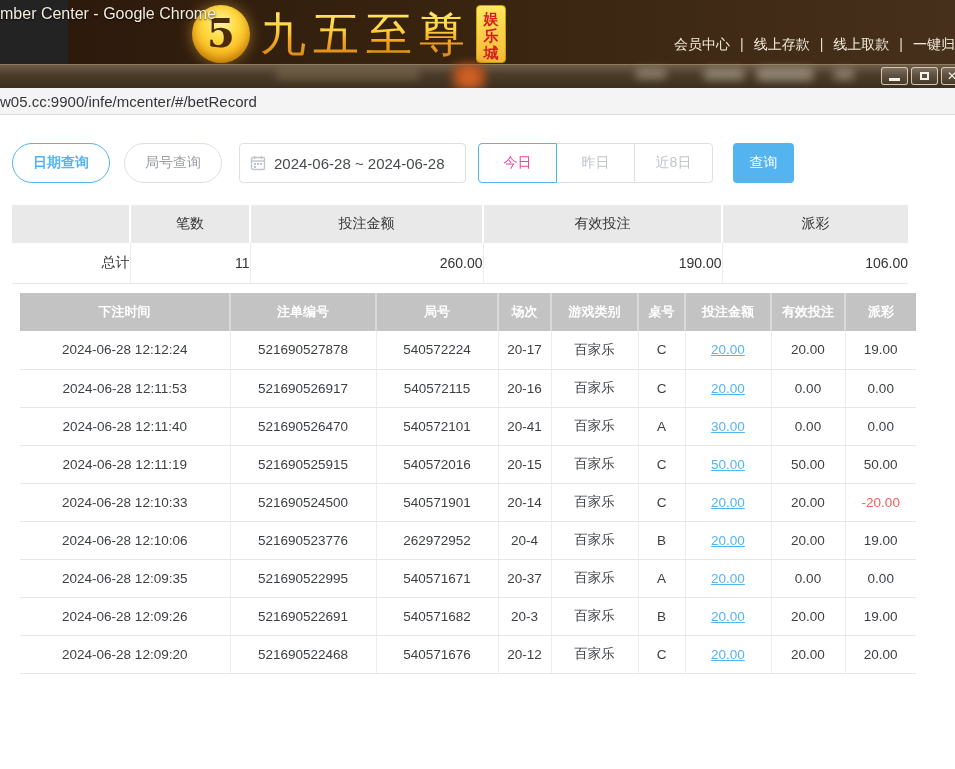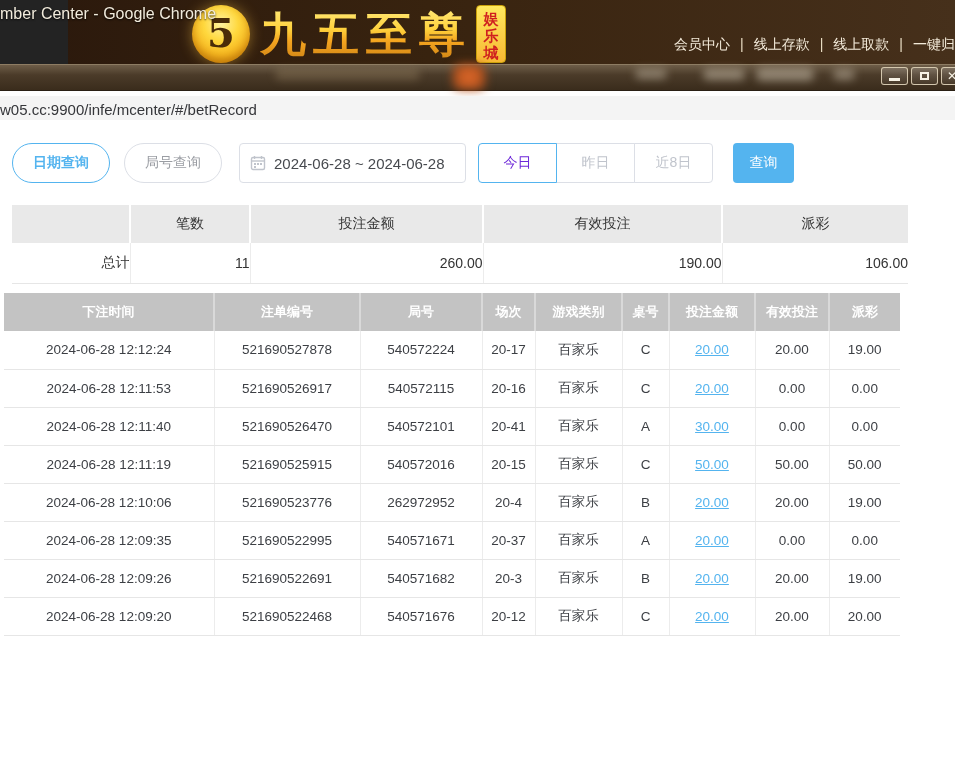--- a/index.html
+++ b/index.html
@@ -15,21 +15,21 @@
     background:linear-gradient(to right,#2a180c,#38230f 45%,#46301b); }
   .banner-dark-strip { position:absolute; left:0; top:0; width:68px; height:64px; background:#232323; }
   .logo-wrap { position:absolute; left:192px; top:4px; display:flex; align-items:center; }
   .logo-circle { width:58px; height:58px; border-radius:50%;
     background:radial-gradient(circle at 50% 32%,#fff3a0 0%,#ffd83e 35%,#f7b71f 65%,#d98a07 100%);
     box-shadow:0 0 14px rgba(255,200,70,.45), inset 0 -4px 8px rgba(150,80,0,.5);
     display:flex; align-items:center; justify-content:center; }
   .logo-circle span { font-family:"DejaVu Serif","Liberation Serif",serif; font-size:40px; font-weight:bold;
     color:#4a2c08; line-height:1; transform:translateY(-1px); }
   .brand-text { margin-left:10px; font-family:"DejaVu Serif","Liberation Serif",serif;
-    font-size:46px; font-weight:bold; letter-spacing:7px; line-height:60px; white-space:nowrap;
+    font-size:46px; font-weight:normal; letter-spacing:7px; line-height:60px; white-space:nowrap;
     background:linear-gradient(180deg,#ffec82 0%,#ffd23d 42%,#f4a41f 62%,#c97f14 100%);
     -webkit-background-clip:text; background-clip:text; color:transparent; }
   .brand-badge { margin-left:4px; width:30px; padding:4px 0 6px 0; border-radius:4px;
     background:linear-gradient(180deg,#ffe95e,#f7b733); border:1px solid #caa10a;
     display:flex; flex-direction:column; align-items:center; height:58px; }
   .brand-badge span { color:#cf1f1f; font-weight:bold; font-size:15px; line-height:17px; }
   .top-nav { position:absolute; top:36px; right:-14px; white-space:nowrap;
     color:#f3ead9; font-size:14px; }
   .top-nav .sep { margin:0 10px; color:#e8dcc2; }
 
@@ -49,21 +49,21 @@
     background:radial-gradient(circle,#e06a2c 0%,#b8541e 60%,rgba(120,60,20,.2) 100%); }
   .win-btns { position:absolute; top:67px; right:0; display:flex; }
   .win-btn { width:27px; height:18px; margin-left:3px; border:1px solid rgba(240,228,200,.8);
     border-radius:3px; background:linear-gradient(180deg,rgba(255,255,255,.18),rgba(255,255,255,.04));
     display:flex; align-items:center; justify-content:center; color:#f7f2e5; font-size:10px; line-height:1; }
   .win-btn .bar { width:11px; height:3px; background:#f7f2e5; margin-top:7px; }
   .win-btn .sq  { width:9px; height:8px; border:2px solid #f7f2e5; }
   .win-btn.close { width:22px; margin-right:-8px; justify-content:flex-start; padding-left:5px; font-size:12px; font-weight:bold; }
 
   
-  .urlbar { position:absolute; left:0; top:96px; width:955px; height:27px;
+  .urlbar { position:absolute; left:0; top:88px; width:955px; height:27px;
     background:#f4f4f4; border-bottom:1px solid #dcdcdc; display:flex; align-items:center; }
   .url-text { font-size:15px; color:#35363a; white-space:nowrap; margin-left:0; }
 
   
   .content { position:absolute; left:0; top:120px; width:955px; height:649px; background:#fff; }
 
   .filter-row { position:absolute; left:12px; top:23px; height:40px; display:flex; align-items:center; }
   .pill-btn { height:40px; padding:0 20px; border-radius:20px; background:#fff;
     font-size:14px; display:flex; align-items:center; cursor:pointer; }
   .pill-btn.active { border:1px solid #54b4ef; color:#54b4ef; font-weight:bold; }
@@ -71,35 +71,35 @@
   .date-input { height:40px; width:227px; margin-left:17px; border:1px solid #dcdfe6; border-radius:4px;
     background:#fff; display:flex; align-items:center; padding:0 10px; }
   .date-input svg { flex:0 0 auto; }
   .date-text { font-size:15px; color:#474a4f; margin-left:8px; white-space:nowrap; }
   .quick-group { display:flex; margin-left:12px; }
   .quick-btn { height:40px; width:79px; background:#fff; border:1px solid #dcdfe6;
     font-size:14px; color:#c0c4cc; display:flex; align-items:center; justify-content:center; cursor:pointer; }
   .quick-btn:first-child { border-radius:4px 0 0 4px; }
   .quick-btn:last-child { border-radius:0 4px 4px 0; }
   .quick-btn + .quick-btn { margin-left:-1px; }
-  .quick-btn.active { border:1px solid #54b4ef; color:#6d28d9; z-index:1; }
+  .quick-btn.active { border:1px solid #54b4ef; color:#ec4899; z-index:1; }
   .query-btn { height:40px; width:61px; margin-left:20px; background:#54b4ef; border:none; border-radius:4px;
     color:#fff; font-size:14px; display:flex; align-items:center; justify-content:center; cursor:pointer; }
 
   
   table { border-collapse:collapse; table-layout:fixed; }
   .summary-table { position:absolute; left:12px; top:85px; width:896px; }
   .summary-table th { height:38px; background:#e9e9e9; font-size:14px; font-weight:normal; color:#333;
     border-right:2px solid #fff; }
   .summary-table th:last-child { border-right:none; }
   .summary-table td { height:40px; background:#fff; font-size:14px; color:#333; text-align:right;
     border-right:1px solid #ececec; border-bottom:1px solid #e6e6e6; }
   .summary-table td:last-child { border-right:none; }
 
-  .bet-table { position:absolute; left:4px; top:173px; width:896px; }
+  .bet-table { position:absolute; left:20px; top:173px; width:896px; }
   .bet-table th { height:38px; background:#c3c3c3; color:#fff; font-size:13px; font-weight:bold;
     border-right:2px solid #d9d9d9; }
   .bet-table th:last-child { border-right:none; }
   .bet-table td { height:38px; font-size:13.5px; color:#3c3f44; text-align:center;
     border-right:1px solid #ececec; border-bottom:1px solid #e6e6e6; background:#fff; }
   .bet-table td:last-child { border-right:none;text-align:center; }
   .bet-link { color:#54b4ef; text-decoration:underline; }
   td.neg { color:#f85b5b; }
 </style>
 </head>
@@ -263,20 +263,31 @@
           <td>521690525915</td>
           <td>540572016</td>
           <td>20-15</td>
           <td>百家乐</td>
           <td>C</td>
           <td><a href="#" class="bet-link">50.00</a></td>
           <td>50.00</td>
           <td>50.00</td>
         </tr>
         <tr>
+          <td>2024-06-28 12:10:33</td>
+          <td>521690524500</td>
+          <td>540571901</td>
+          <td>20-14</td>
+          <td>百家乐</td>
+          <td>C</td>
+          <td><a href="#" class="bet-link">20.00</a></td>
+          <td>20.00</td>
+          <td class="neg">-20.00</td>
+        </tr>
+        <tr>
           <td>2024-06-28 12:10:06</td>
           <td>521690523776</td>
           <td>262972952</td>
           <td>20-4</td>
           <td>百家乐</td>
           <td>B</td>
           <td><a href="#" class="bet-link">20.00</a></td>
           <td>20.00</td>
           <td>19.00</td>
         </tr>

